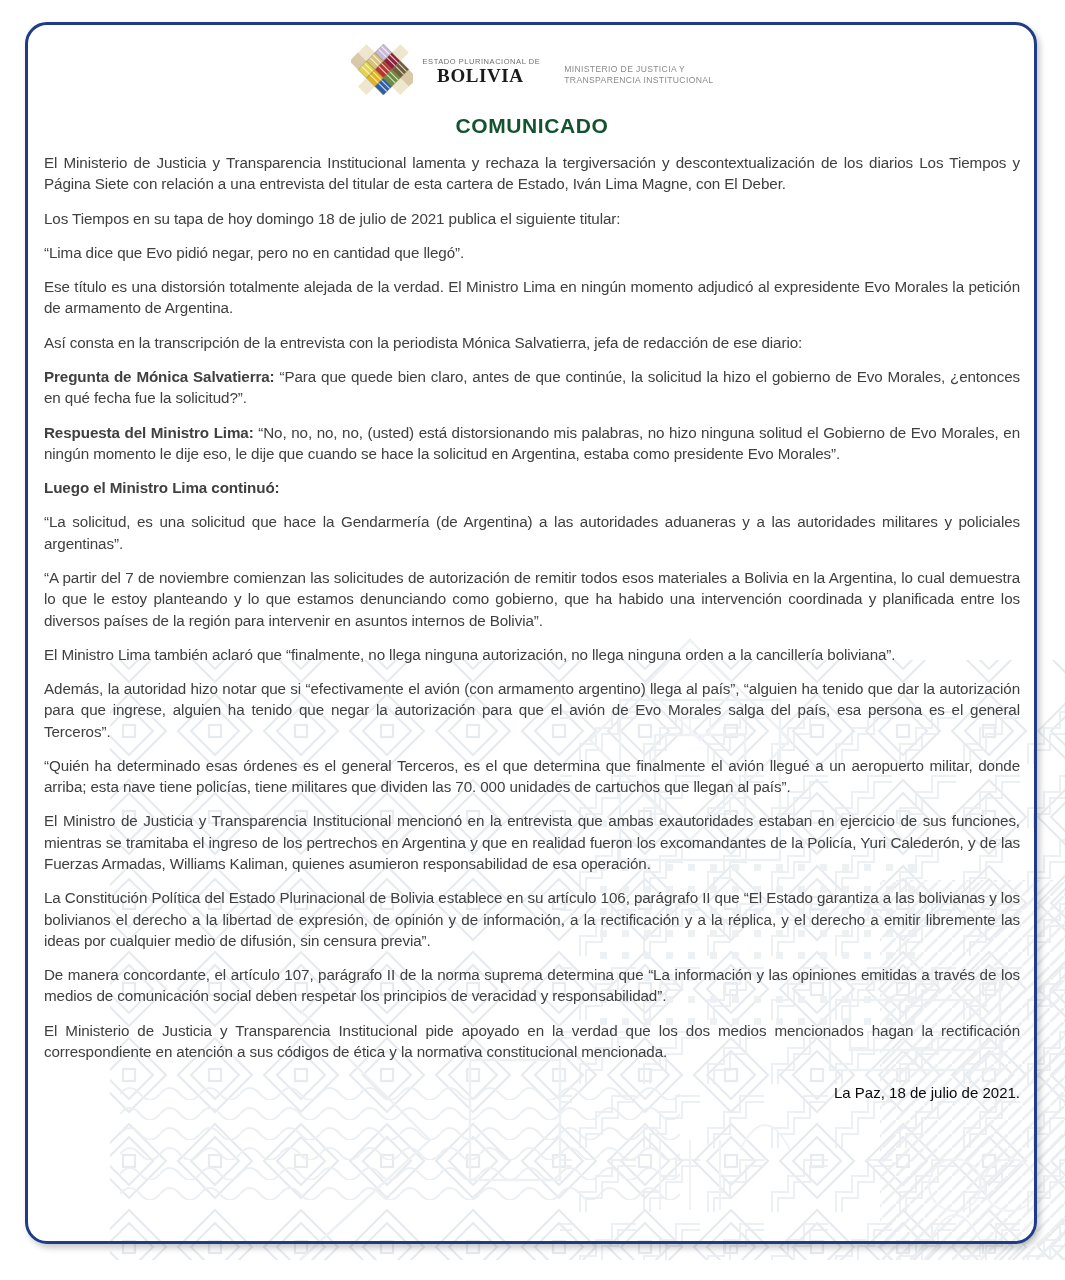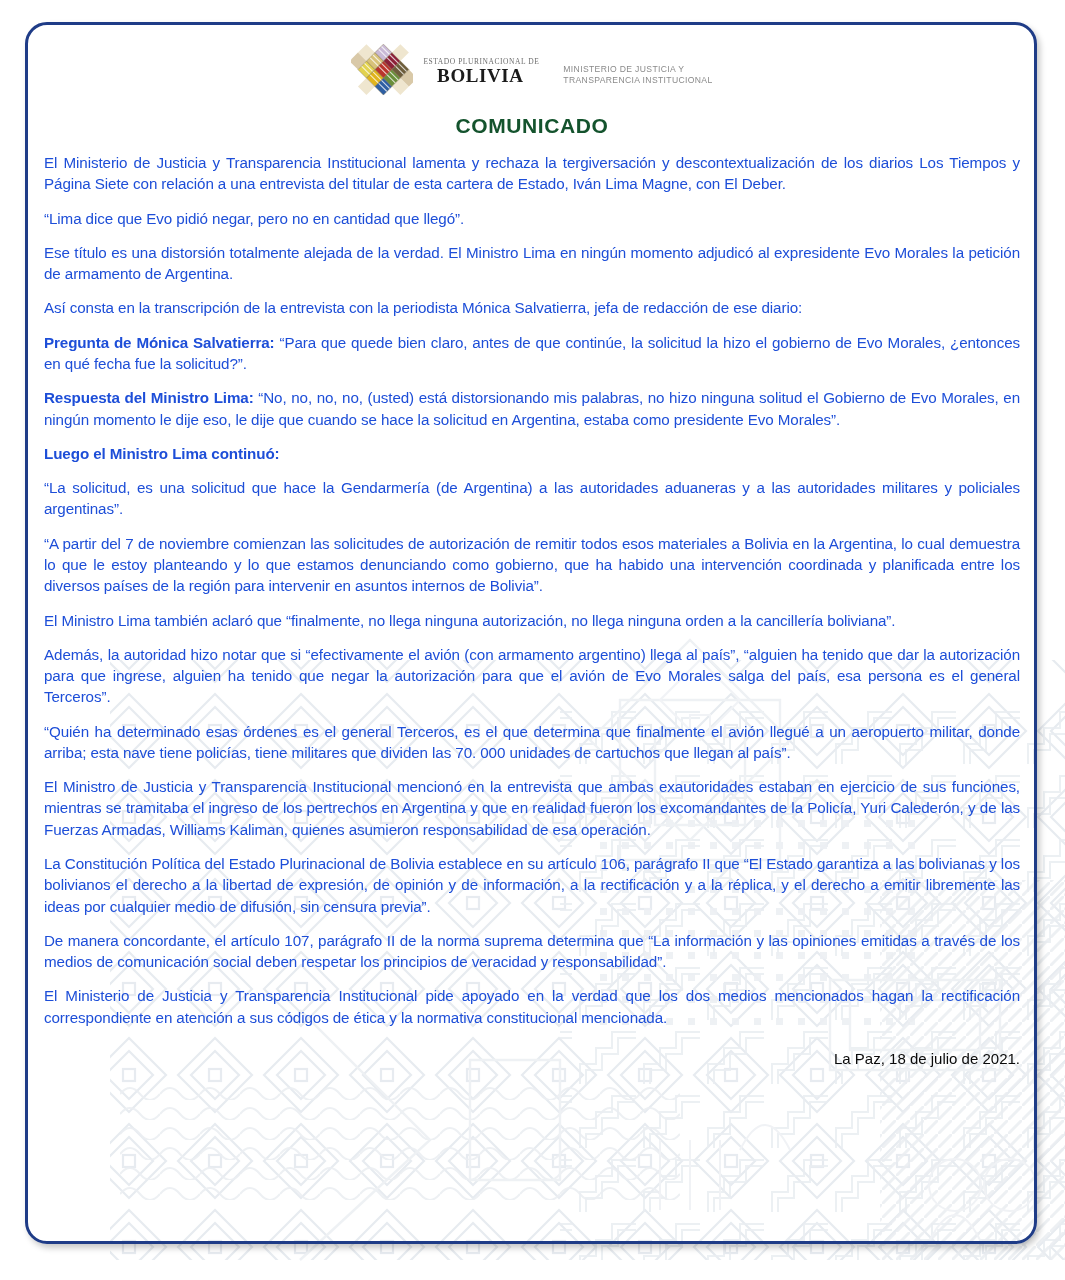--- a/index.html
+++ b/index.html
@@ -65,21 +65,21 @@
   .brand-block {
     display: flex;
     flex-direction: column;
     justify-content: center;
     line-height: 1;
   }
   .brand-sub {
     font-size: 7.5px;
     letter-spacing: 0.55px;
     color: #6d6d6d;
-    font-family: Liberation Serif, serif;
+    font-family: Liberation Sans, sans-serif;
     margin-left: 2px;
     margin-bottom: 1px;
     text-align: right;
   }
   .brand-main {
     font-family: "Liberation Serif", serif;
     font-size: 19px;
     font-weight: bold;
     letter-spacing: 0.6px;
     color: #1b1b1b;
@@ -105,21 +105,21 @@
     margin: 12px 0 14px 0;
     color: #14532d;
   }
 
   
   .para {
     font-size: 15.2px;
     line-height: 1.40;
     text-align: justify;
     margin: 0 0 13px 0;
-    color: #1d4ed8;
+    color: #404040;
     letter-spacing: -0.1px;
   }
   .para.left { text-align: left; }
   .para b { font-weight: bold; }
   .signoff {
     font-size: 15px;
     text-align: right;
     margin-top: 22px;
     margin-bottom: 0;
     color: #0a0a0a;
@@ -238,20 +238,21 @@
     </div>
 
     <div class="ministry">MINISTERIO DE JUSTICIA Y
 TRANSPARENCIA INSTITUCIONAL</div>
   </div>
 
   <h1 class="doc-title">COMUNICADO</h1>
 
   <div id="paragraphs">
       <p class="para"><span>El Ministerio de Justicia y Transparencia Institucional lamenta y rechaza la tergiversación y descontextualización de los diarios Los Tiempos y Página Siete con relación a una entrevista del titular de esta cartera de Estado, Iván Lima Magne, con El Deber.</span></p>
+      <p class="para left"><span>Los Tiempos en su tapa de hoy domingo 18 de julio de 2021 publica el siguiente titular:</span></p>
       <p class="para left"><span>“Lima dice que Evo pidió negar, pero no en cantidad que llegó”.</span></p>
       <p class="para"><span>Ese título es una distorsión totalmente alejada de la verdad. El Ministro Lima en ningún momento adjudicó al expresidente Evo Morales la petición de armamento de Argentina.</span></p>
       <p class="para left"><span>Así consta en la transcripción de la entrevista con la periodista Mónica Salvatierra, jefa de redacción de ese diario:</span></p>
       <p class="para"><b>Pregunta de Mónica Salvatierra:</b><span> “Para que quede bien claro, antes de que continúe, la solicitud la hizo el gobierno de Evo Morales, ¿entonces en qué fecha fue la solicitud?”.</span></p>
       <p class="para"><b>Respuesta del Ministro Lima:</b><span> “No, no, no, no, (usted) está  distorsionando mis palabras, no hizo ninguna solitud el Gobierno de Evo Morales, en ningún momento le  dije eso, le dije  que cuando se hace la solicitud en  Argentina, estaba como presidente Evo Morales”.</span></p>
       <p class="para left"><b>Luego el Ministro Lima continuó:</b><span></span></p>
       <p class="para"><span>“La solicitud, es una solicitud que hace la Gendarmería (de Argentina) a las autoridades aduaneras y a las autoridades   militares y policiales argentinas”.</span></p>
       <p class="para"><span>“A partir del 7 de noviembre comienzan las solicitudes de autorización de remitir todos esos materiales a Bolivia en la Argentina, lo cual demuestra lo que le estoy planteando y lo que estamos denunciando como gobierno, que ha habido una intervención coordinada y planificada entre los diversos países de la región para intervenir en asuntos internos de Bolivia”.</span></p>
       <p class="para left"><span>El Ministro Lima también aclaró que “finalmente, no llega ninguna autorización, no llega ninguna orden a la cancillería boliviana”.</span></p>
       <p class="para"><span>Además, la autoridad hizo notar que si “efectivamente el avión (con armamento argentino) llega al país”, “alguien ha tenido que dar la autorización para que ingrese, alguien ha tenido que negar la autorización para que el avión de Evo Morales salga del país, esa persona es el general Terceros”.</span></p>

